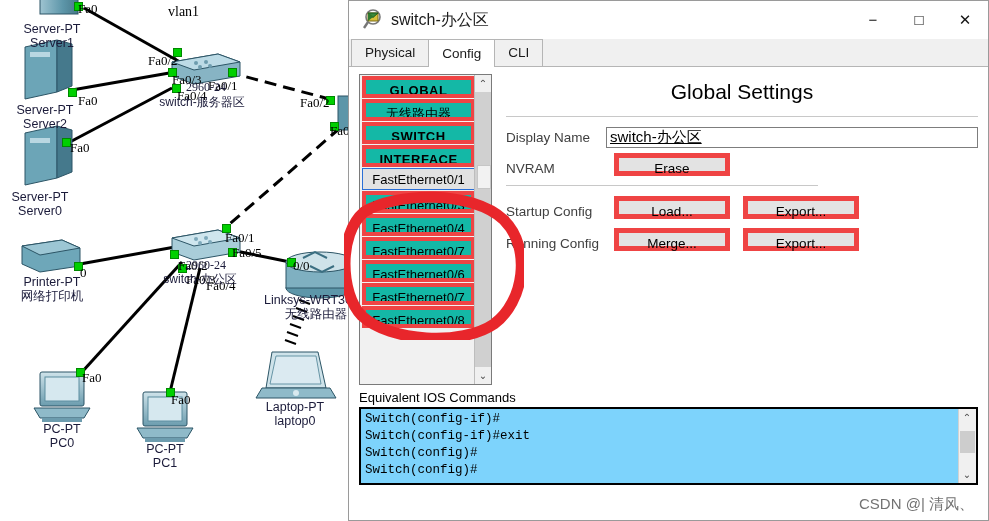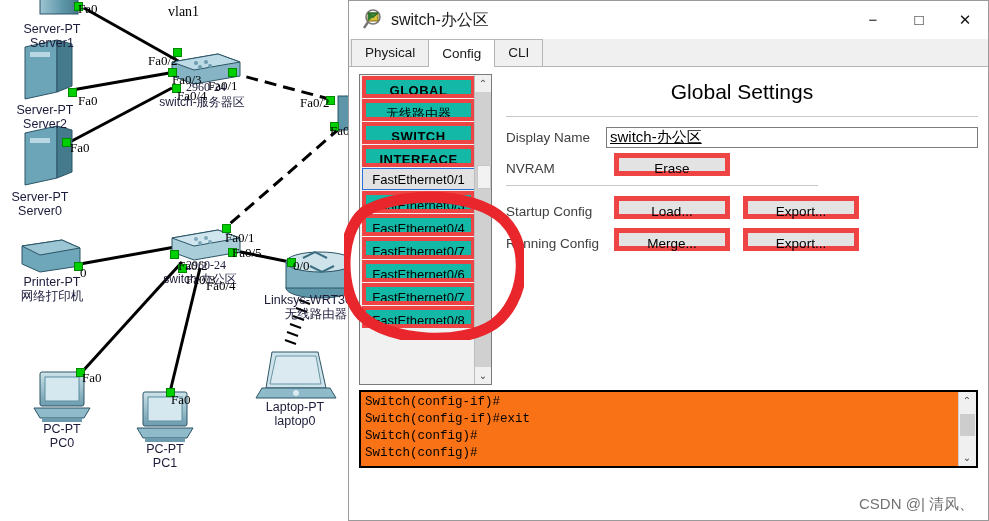--- a/index.html
+++ b/index.html
@@ -262,21 +262,21 @@
   }
   #ios-caption {
     font-size: 13px;
     color: #000;
     margin-bottom: 2px;
   }
   #ios-box {
     position: relative;
     height: 74px;
     border: 2px solid #000;
-    background: #f97316;
+    background: #7dd3fc;
     overflow: hidden;
   }
   #ios-lines {
     position: absolute;
     left: 4px; top: 2px; right: 19px;
     font-family: "Liberation Mono", monospace;
     font-size: 12.5px;
     line-height: 17px;
     color: #000;
     white-space: pre;
@@ -594,20 +594,21 @@
           <div class="btn">Export...</div>
         </div>
         <div class="btnrow">
           <div class="flabel">Running Config</div>
           <div class="btn">Merge...</div>
           <div class="btn">Export...</div>
         </div>
       </div>
 
       <div id="ios-wrap">
+        <div id="ios-caption">Equivalent IOS Commands</div>
         <div id="ios-box">
           <div id="ios-lines">Switch(config-if)#
 Switch(config-if)#exit
 Switch(config)#
 Switch(config)#</div>
           <div id="ios-scroll">
             <div class="sb-arrow">⌃</div>
             <div class="track"></div>
             <div class="thumb"></div>
             <div class="sb-arrow" style="position:absolute;bottom:0;left:0;">⌄</div>

